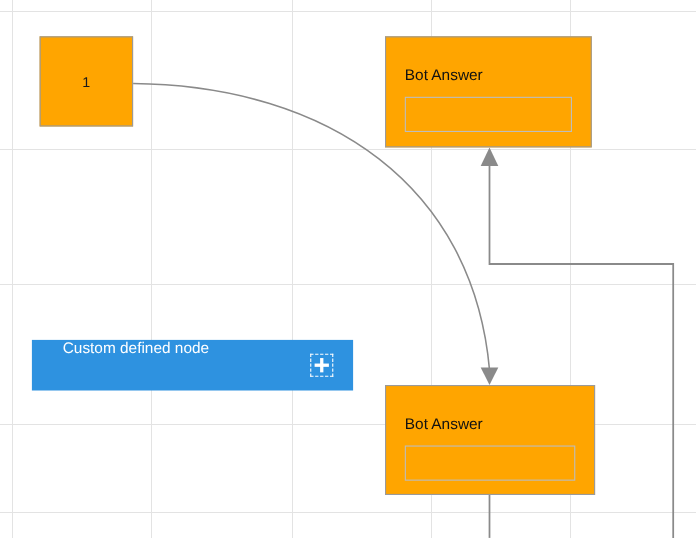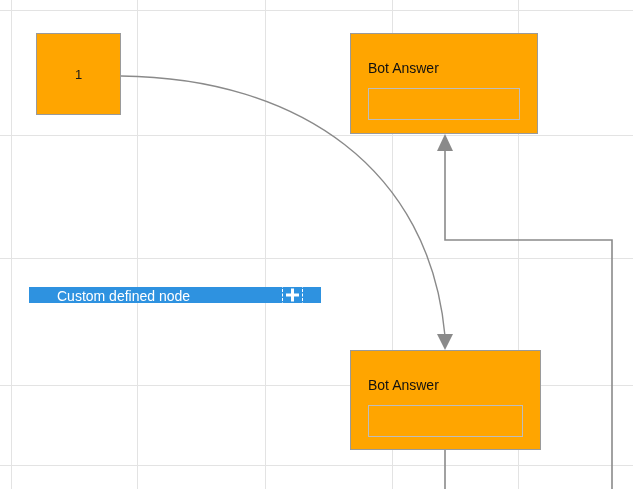--- a/index.html
+++ b/index.html
@@ -92,26 +92,26 @@
     height: 32px;
     box-sizing: border-box;
     border: 1px solid #bdbdbd;
     background: transparent;
   }
 
   
   .palette-bar {
     position: absolute;
     left: 29px;
-    top: 287px;
+    top: 309px;
     width: 292px;
-    height: 16px;
+    height: 46px;
     background: #2E92E0;
     display: flex;
-    align-items: flex-end;
+    align-items: flex-start;
     box-sizing: border-box;
   }
   .palette-label {
     color: #ffffff;
     font-size: 14px;
     margin-left: 28px;
     white-space: nowrap;
     line-height: 1;
   }
   .palette-add {

